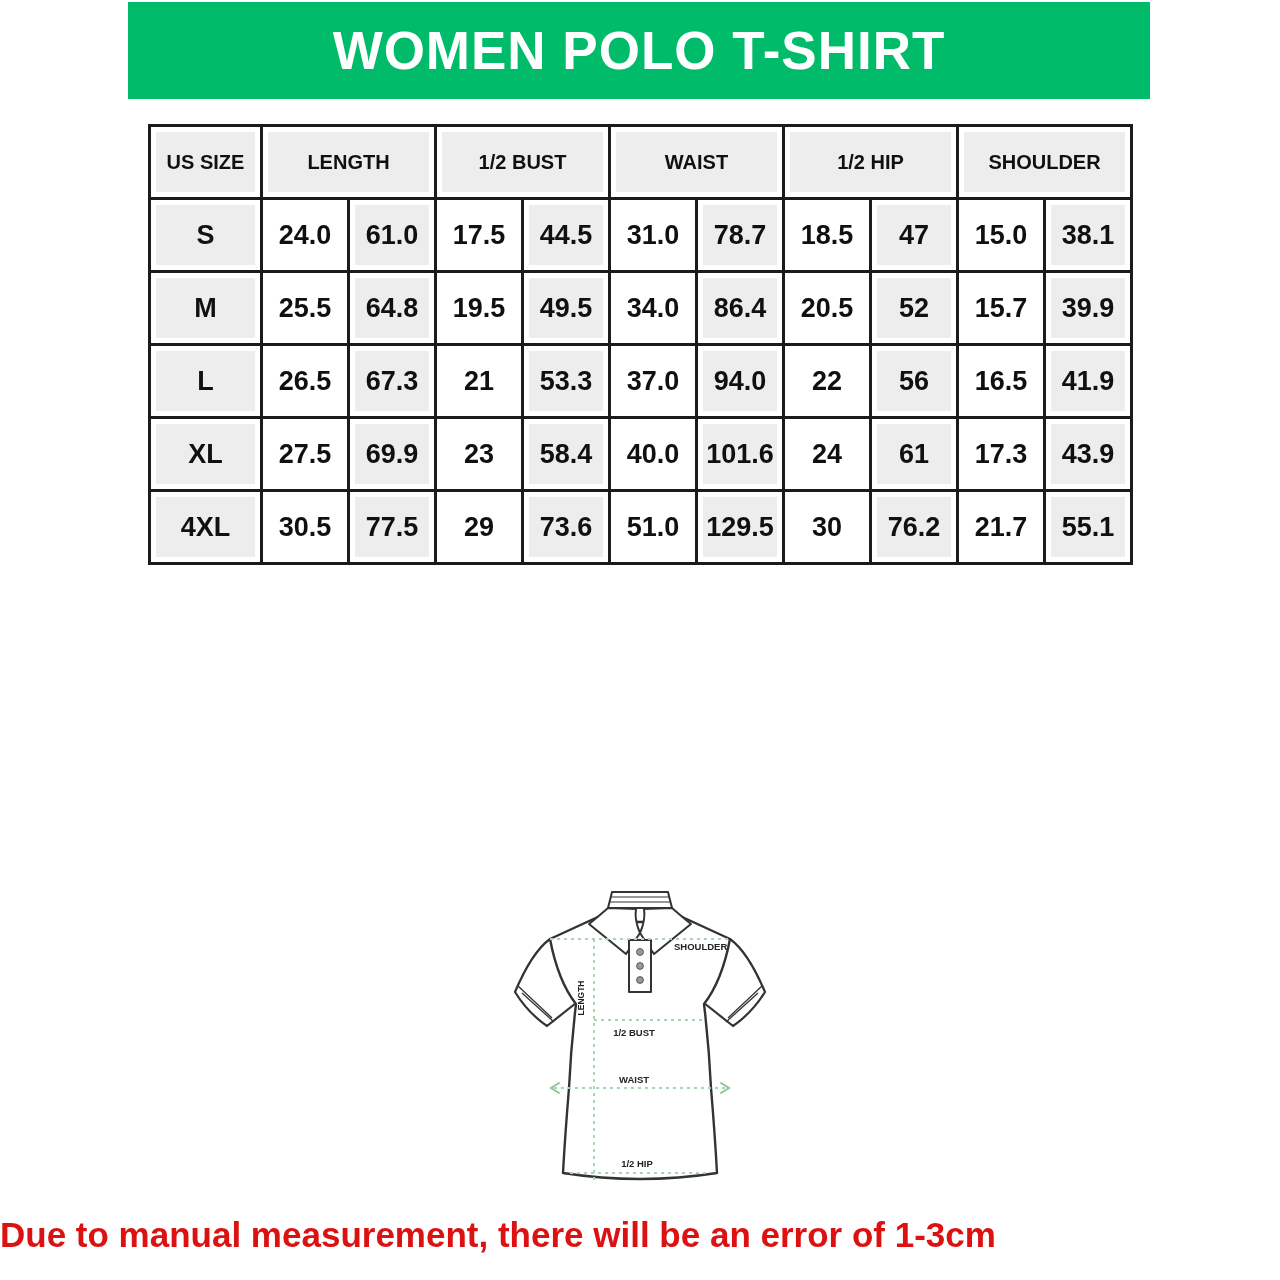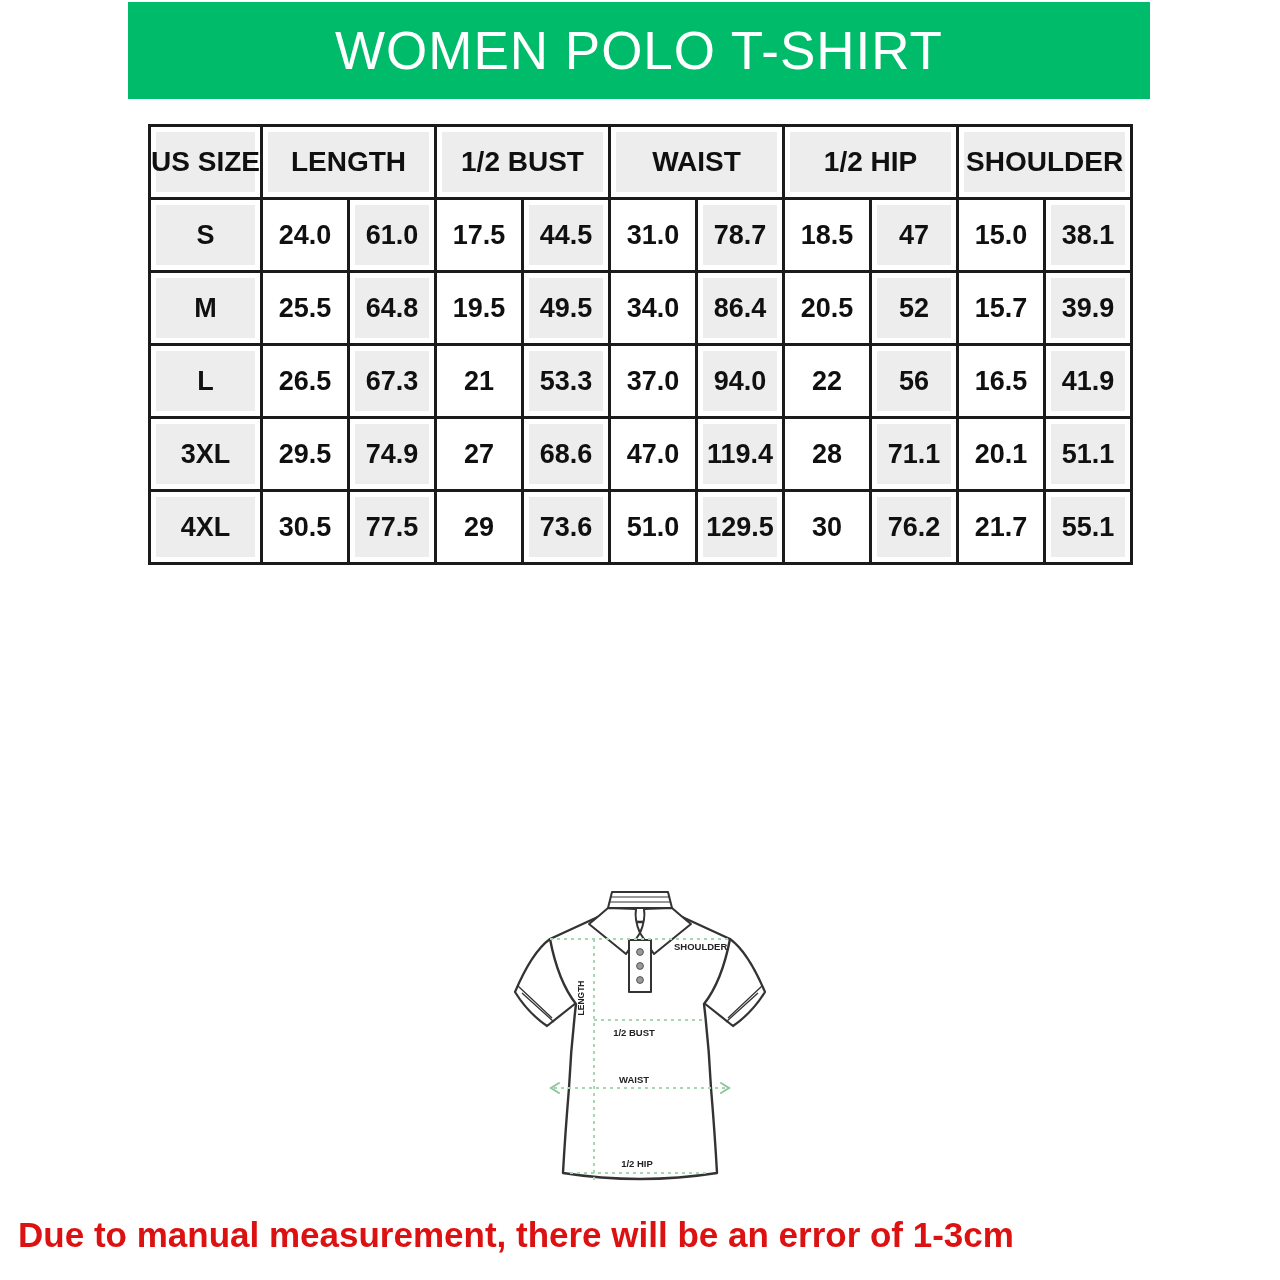--- a/index.html
+++ b/index.html
@@ -6,50 +6,50 @@
   .page{
     position:relative;width:1280px;height:1280px;background:#ffffff;overflow:hidden;
     font-family:"Liberation Sans", sans-serif;
   }
   
   .banner{
     position:absolute;left:128px;top:2px;width:1022px;height:97px;
     background:#00bc6a;display:flex;align-items:center;justify-content:center;
   }
   .banner .title{
-    color:#ffffff;font-size:53px;font-weight:normal;letter-spacing:1px;margin:0;
+    color:#ffffff;font-size:53px;font-weight:bold;letter-spacing:1px;margin:0;
     white-space:nowrap;
   }
   
   table.size{
     position:absolute;left:148px;top:124px;width:982px;
     border-collapse:collapse;table-layout:fixed;
   }
   table.size td{
     border:3px solid #1b1b1b;height:70px;padding:0;
     text-align:center;vertical-align:middle;
     font-size:27px;font-weight:bold;color:#101010;background:#ffffff;
     white-space:nowrap;
   }
-  table.size tr.head td{font-size:28px;}
+  table.size tr.head td{font-size:20px;}
   table.size td.gray{
     background:#ededed;
     box-shadow:inset 0 0 0 5px #ffffff;
   }
   
   .diagram{
     position:absolute;left:488px;top:886px;width:304px;height:312px;
   }
   .diagram svg{display:block;width:100%;height:100%;}
   .diagram text{
     font-family:"Liberation Sans", sans-serif;font-weight:bold;fill:#222222;
   }
   
   .note{
-    position:absolute;left:0;top:1215px;width:1032px;text-align:center;
+    position:absolute;left:0;top:1215px;width:1032px;
     color:#dc1212;font-size:35px;font-weight:bold;
   }
 </style>
 </head>
 <body>
 
 <div class="page">
 
   <div class="banner">
     <div class="title">WOMEN POLO T-SHIRT</div>
@@ -113,31 +113,31 @@
           <td>21</td>
           <td class="gray">53.3</td>
           <td>37.0</td>
           <td class="gray">94.0</td>
           <td>22</td>
           <td class="gray">56</td>
           <td>16.5</td>
           <td class="gray">41.9</td>
         </tr>
         <tr>
-          <td class="gray">3XL</td>
-          <td>29.5</td>
-          <td class="gray">74.9</td>
-          <td>27</td>
-          <td class="gray">68.6</td>
-          <td>47.0</td>
-          <td class="gray">119.4</td>
-          <td>28</td>
-          <td class="gray">71.1</td>
-          <td>20.1</td>
-          <td class="gray">51.1</td>
+          <td class="gray">XL</td>
+          <td>27.5</td>
+          <td class="gray">69.9</td>
+          <td>23</td>
+          <td class="gray">58.4</td>
+          <td>40.0</td>
+          <td class="gray">101.6</td>
+          <td>24</td>
+          <td class="gray">61</td>
+          <td>17.3</td>
+          <td class="gray">43.9</td>
         </tr>
         <tr>
           <td class="gray">4XL</td>
           <td>30.5</td>
           <td class="gray">77.5</td>
           <td>29</td>
           <td class="gray">73.6</td>
           <td>51.0</td>
           <td class="gray">129.5</td>
           <td>30</td>

